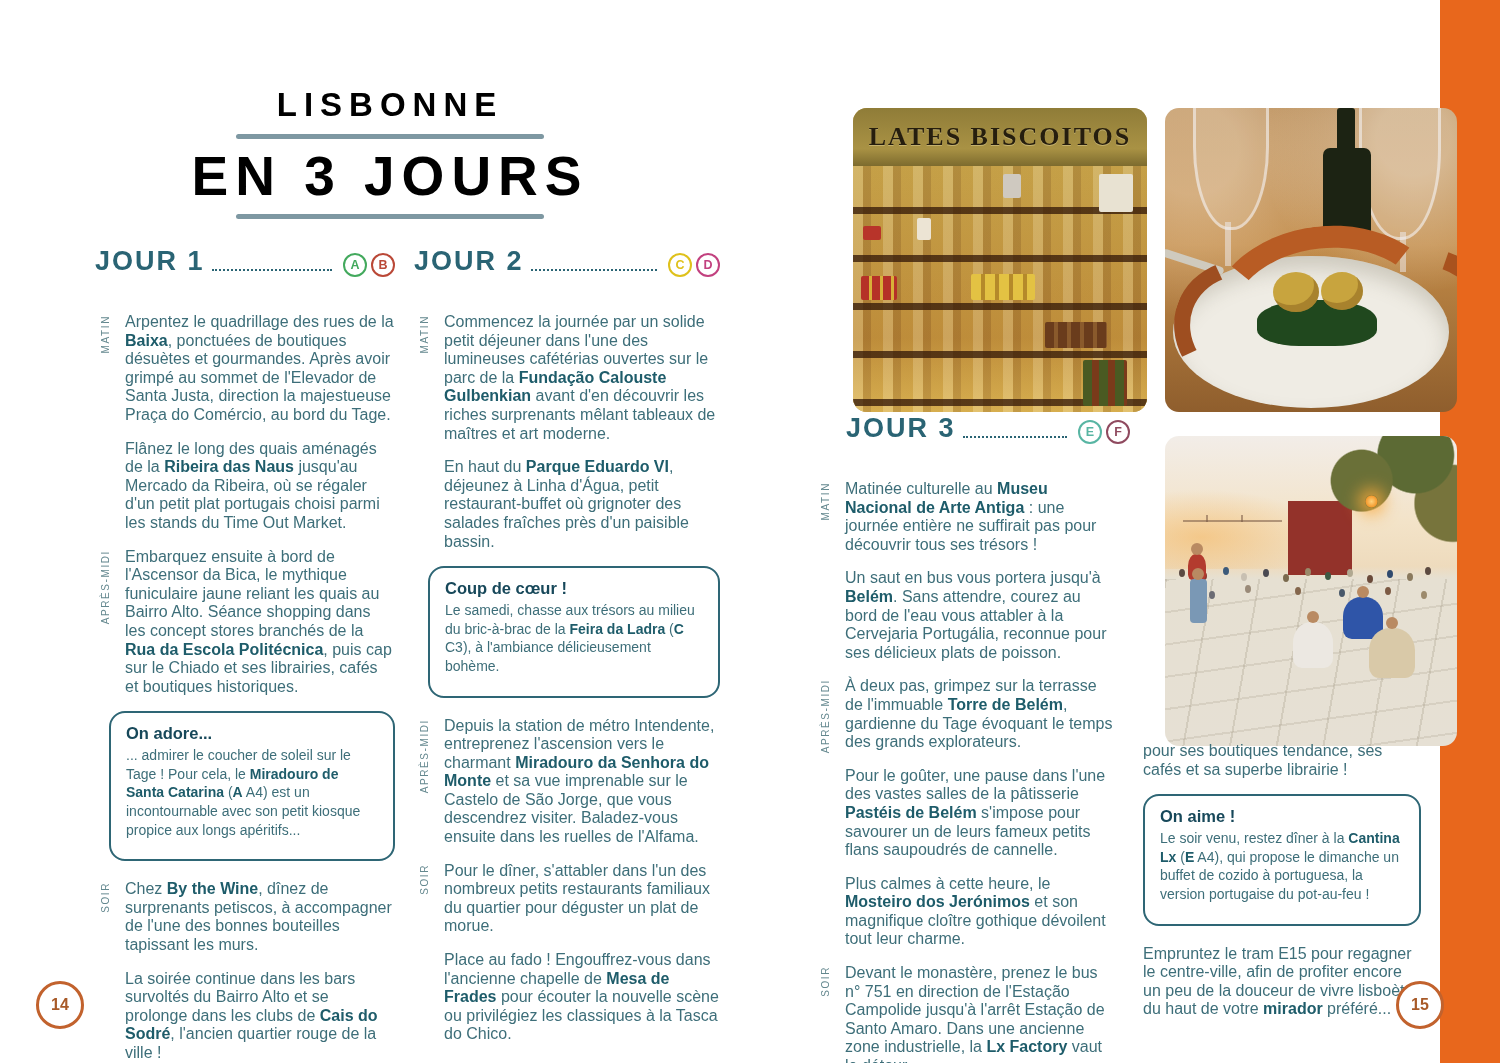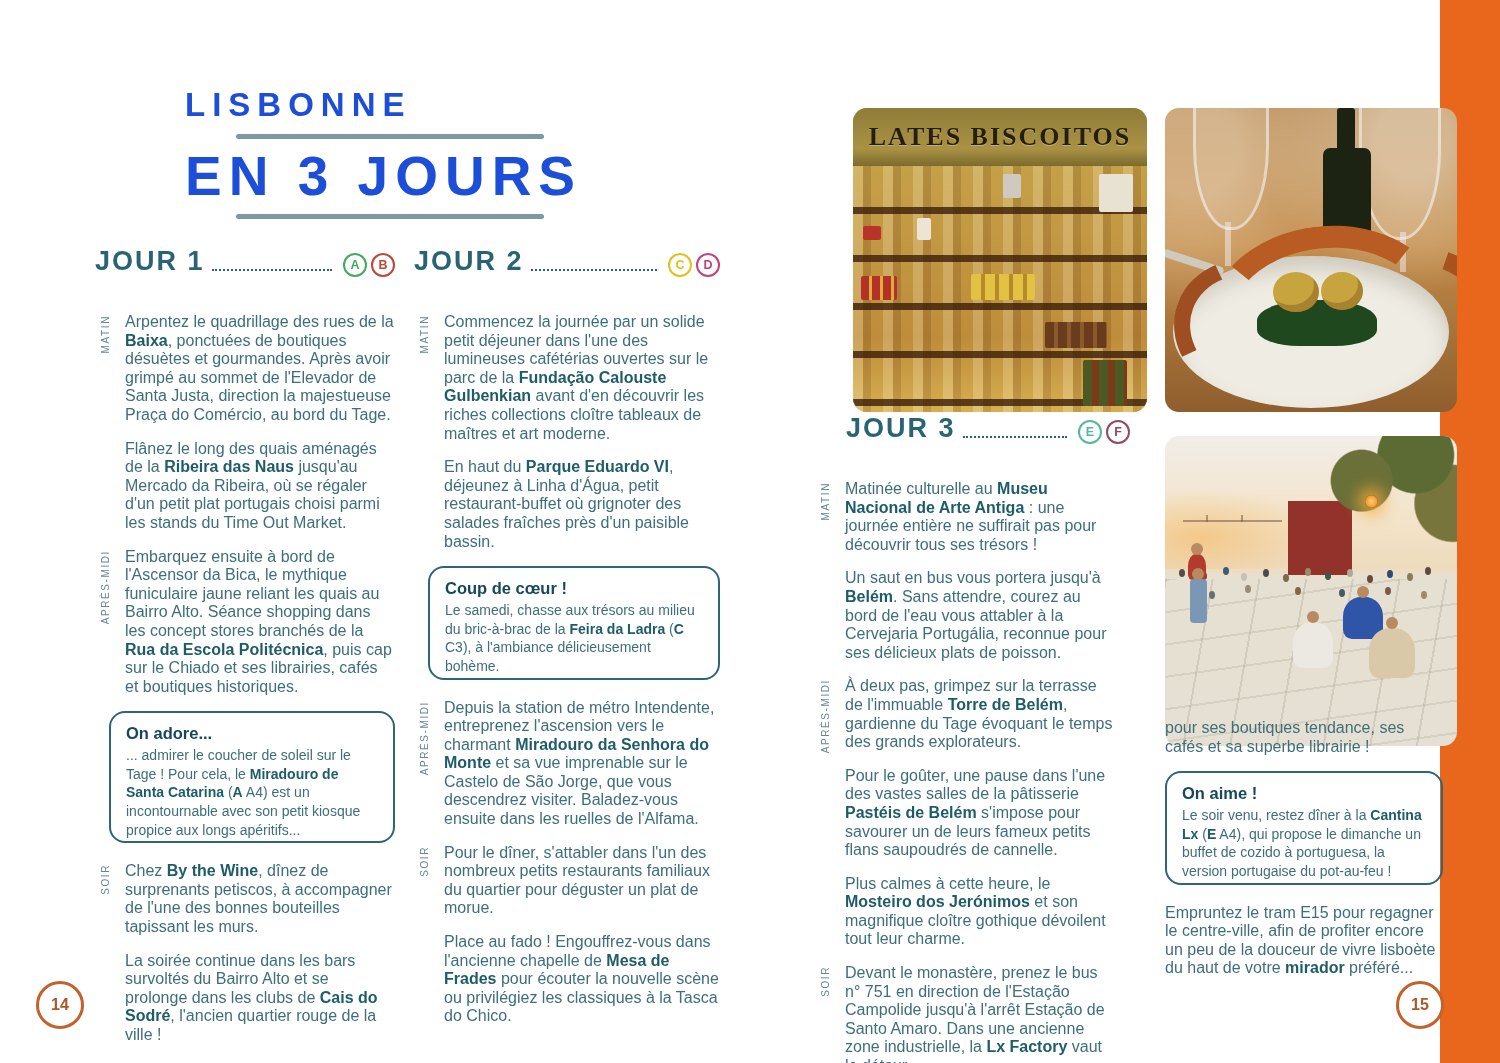--- a/index.html
+++ b/index.html
@@ -3,41 +3,41 @@
 <meta charset="utf-8">
 <style>
   html,body { margin:0; padding:0; background:#ffffff; }
   .spread {
     position:relative; width:1500px; height:1063px; background:#ffffff;
     overflow:hidden; font-family:"Liberation Sans", sans-serif;
   }
   .orange-bar { position:absolute; right:0; top:0; width:60px; height:100%; background:#E8671C; }
 
   
-  .title-block { position:absolute; left:185px; top:86px; width:410px; text-align:left; color:#1d4ed8; }
+  .title-block { position:absolute; left:185px; top:86px; width:410px; text-align:center; color:#000000; }
   .t1 { font-size:33px; font-weight:bold; letter-spacing:7px; }
   .rule { height:5px; background:#7E98A2; border-radius:3px; width:308px; margin:10px auto 9px; }
   .t2 { font-size:55px; font-weight:bold; letter-spacing:7px; line-height:1.02; }
 
   
   .day-col { position:absolute; }
   .day-head { display:flex; align-items:flex-end; color:#2A6474; font-weight:bold;
               font-size:27px; letter-spacing:2px; margin:0 0 36px 0; }
   .leader { flex:1; margin:0 7px 6px 7px; border-bottom:2.5px dotted #2A6474; align-self:flex-end; height:0; }
   .badge { width:20px; height:20px; border-radius:50%; border:2px solid currentColor;
            font-size:12.5px; font-weight:bold; display:flex; align-items:center; justify-content:center;
            margin-left:4px; flex:none; letter-spacing:0; }
 
   .sec { position:relative; padding-left:30px; margin-bottom:3px; }
   .vlabel { position:absolute; left:5px; top:2px; writing-mode:vertical-rl; transform:rotate(180deg);
             font-size:10px; letter-spacing:1.6px; color:#64888F; font-weight:500; }
   .para { margin:0 0 15px 0; font-size:16px; line-height:18.6px; color:#3D6E79; }
   .b { font-weight:bold; color:#1E5C6A; }
 
-  .tipbox { border:2.5px solid #2E6675; border-radius:16px; padding:11px 15px 2px;
+  .tipbox { border:2.5px solid #2E6675; border-radius:16px; padding:11px 15px 20px;
             margin:4px 0 19px 14px; }
   .tip-title { font-weight:bold; font-size:16.5px; color:#17485A; margin-bottom:3px; }
   .tip-text { font-size:14px; line-height:18.6px; color:#3D6E79; }
 
   
   .pagenum { position:absolute; width:42px; height:42px; border-radius:50%; border:3.5px solid #C2622D;
              background:#fff; display:flex; align-items:center; justify-content:center;
              font-size:16px; font-weight:bold; color:#A85A28; }
 
   
@@ -149,21 +149,21 @@
 
   <section class="day-col" style="left:414px; top:246px; width:306px;">
     <h2 class="day-head">
       <span>JOUR 2</span>
       <span class="leader"></span>
       <span class="badge" style="color: rgb(223, 193, 27); border-color: rgb(223, 193, 27);">C</span>
       <span class="badge" style="color: rgb(194, 65, 127); border-color: rgb(194, 65, 127);">D</span>
     </h2>
     <div class="sec">
       <span class="vlabel">MATIN</span>
-      <p class="para"><span>Commencez la journée par un solide petit déjeuner dans l'une des lumineuses cafétérias ouvertes sur le parc de la </span><span class="b">Fundação Calouste Gulbenkian</span><span> avant d'en découvrir les riches collections cloître tableaux de maîtres et art moderne.</span></p>
+      <p class="para"><span>Commencez la journée par un solide petit déjeuner dans l'une des lumineuses cafétérias ouvertes sur le parc de la </span><span class="b">Fundação Calouste Gulbenkian</span><span> avant d'en découvrir les riches surprenants mêlant tableaux de maîtres et art moderne.</span></p>
       <p class="para"><span>En haut du </span><span class="b">Parque Eduardo VI</span><span>, déjeunez à Linha d'Água, petit restaurant-buffet où grignoter des salades fraîches près d'un paisible bassin.</span></p>
     </div>
     <div class="tipbox">
       <div class="tip-title">Coup de cœur !</div>
       <div class="tip-text"><span>Le samedi, chasse aux trésors au milieu du bric-à-brac de la </span><span class="b">Feira da Ladra</span><span> (</span><span class="b">C</span><span> C3), à l'ambiance délicieusement bohème.</span></div>
     </div>
     <div class="sec">
       <span class="vlabel">APRÈS-MIDI</span>
       <p class="para"><span>Depuis la station de métro Intendente, entreprenez l'ascension vers le charmant </span><span class="b">Miradouro da Senhora do Monte</span><span> et sa vue imprenable sur le Castelo de São Jorge, que vous descendrez visiter. Baladez-vous ensuite dans les ruelles de l'Alfama.</span></p>
     </div>
@@ -243,21 +243,21 @@
     <div class="lamp"></div>
     <div class="paving"></div>
     <div class="crowd"></div>
     <div class="person" style="left:8%; top:38%; width:18px; height:26px; background:#b33b2e;"></div>
     <div class="person" style="left:8.5%; top:46%; width:17px; height:44px; background:#7a98b5; border-radius:4px;"></div>
     <div class="person" style="left:44%; top:60%; width:40px; height:46px; background:#ece8e2;"></div>
     <div class="person" style="left:61%; top:52%; width:40px; height:42px; background:#2f55a8;"></div>
     <div class="person" style="left:70%; top:62%; width:46px; height:50px; background:#d9c9a8;"></div>
   </figure>
 
-  <section class="day-col" style="left:1143px; top:719px; width:278px;margin-left:22px;">
+  <section class="day-col" style="left:1143px; top:742px; width:278px;">
     <p class="para"><span>pour ses boutiques tendance, ses cafés et sa superbe librairie !</span></p>
     <div class="tipbox" style="margin-left:0;">
       <div class="tip-title">On aime !</div>
       <div class="tip-text"><span>Le soir venu, restez dîner à la </span><span class="b">Cantina Lx</span><span> (</span><span class="b">E</span><span> A4), qui propose le dimanche un buffet de cozido à portuguesa, la version portugaise du pot-au-feu !</span></div>
     </div>
     <p class="para"><span>Empruntez le tram E15 pour regagner le centre-ville, afin de profiter encore un peu de la douceur de vivre lisboète du haut de votre </span><span class="b">mirador</span><span> préféré...</span></p>
   </section>
 
   <div class="pagenum" style="left:36px; top:981px;">
     <span>14</span>

